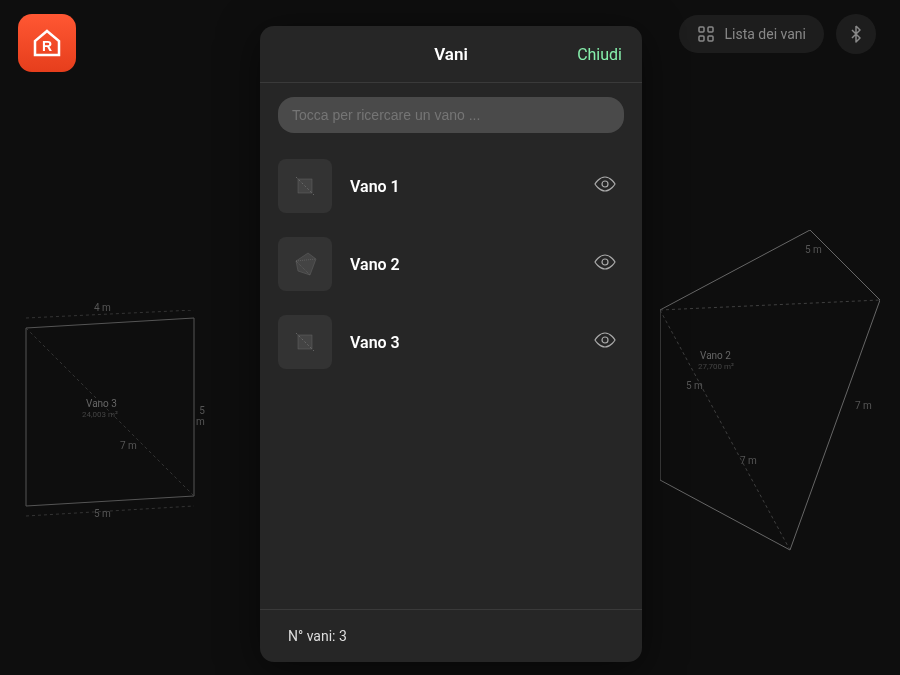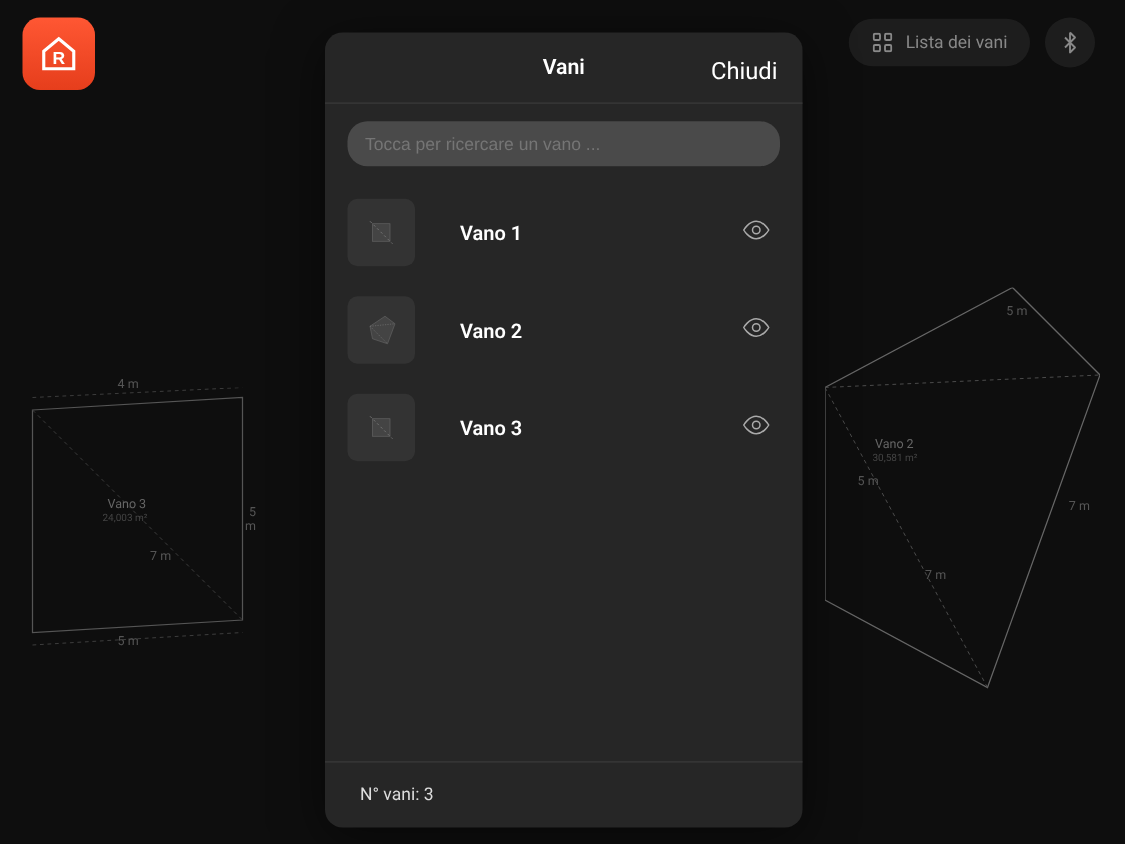--- a/index.html
+++ b/index.html
@@ -109,22 +109,22 @@
     }
     .modal-title {
       color: #fff;
       font-size: 17px;
       font-weight: 600;
     }
     .modal-close {
       position: absolute;
       right: 20px;
       top: 19px;
-      color: #ffffff;
-      font-size: 19px;
+      color: #86efac;
+      font-size: 16px;
       cursor: pointer;
     }
     .modal-search {
       margin: 14px 18px;
       background: #4a4a4a;
       border-radius: 16px;
       padding: 10px 14px;
       color: #999;
       font-size: 14px;
       border: none;
@@ -132,21 +132,21 @@
       width: calc(100% - 36px);
     }
     .room-list {
       flex: 1;
       padding: 4px 18px;
       overflow-y: auto;
     }
     .room-item {
       display: flex;
       align-items: center;
-      gap: 36px;
+      gap: 18px;
       padding: 8px 0 16px 0;
     }
     .room-thumb {
       width: 54px;
       height: 54px;
       background: #333;
       border-radius: 8px;
       display: flex;
       align-items: center;
       justify-content: center;
@@ -222,21 +222,21 @@
   <svg width="220" height="330" viewBox="0 0 220 330">
     <path d="M0 80 L150 0 L220 70 L130 320 L0 250 Z" fill="none" stroke="#666" stroke-width="1"></path>
     <line x1="0" y1="80" x2="220" y2="70" stroke="#555" stroke-width="0.7" stroke-dasharray="3,3"></line>
     <line x1="0" y1="80" x2="130" y2="320" stroke="#555" stroke-width="0.7" stroke-dasharray="3,3"></line>
   </svg>
   <div class="bg-label" style="left:145px; top:14px;">5 m</div>
   <div class="bg-label" style="left:195px; top:170px;">7 m</div>
   <div class="bg-label" style="left:26px; top:150px;">5 m</div>
   <div class="bg-label" style="left:80px; top:225px;">7 m</div>
   <div class="bg-label" style="left:40px; top:120px; color:#666;">Vano 2</div>
-  <div class="bg-label" style="left:38px; top:132px; color:#444; font-size:8px;">30,581 m²</div>
+  <div class="bg-label" style="left:38px; top:132px; color:#444; font-size:8px;">27,700 m²</div>
 </div>
 
 <div class="modal">
   <div class="modal-header">
     <div class="modal-title">Vani</div>
     <div class="modal-close">Chiudi</div>
   </div>
 
   <input type="text" class="modal-search" placeholder="Tocca per ricercare un vano ..." style="">
 

